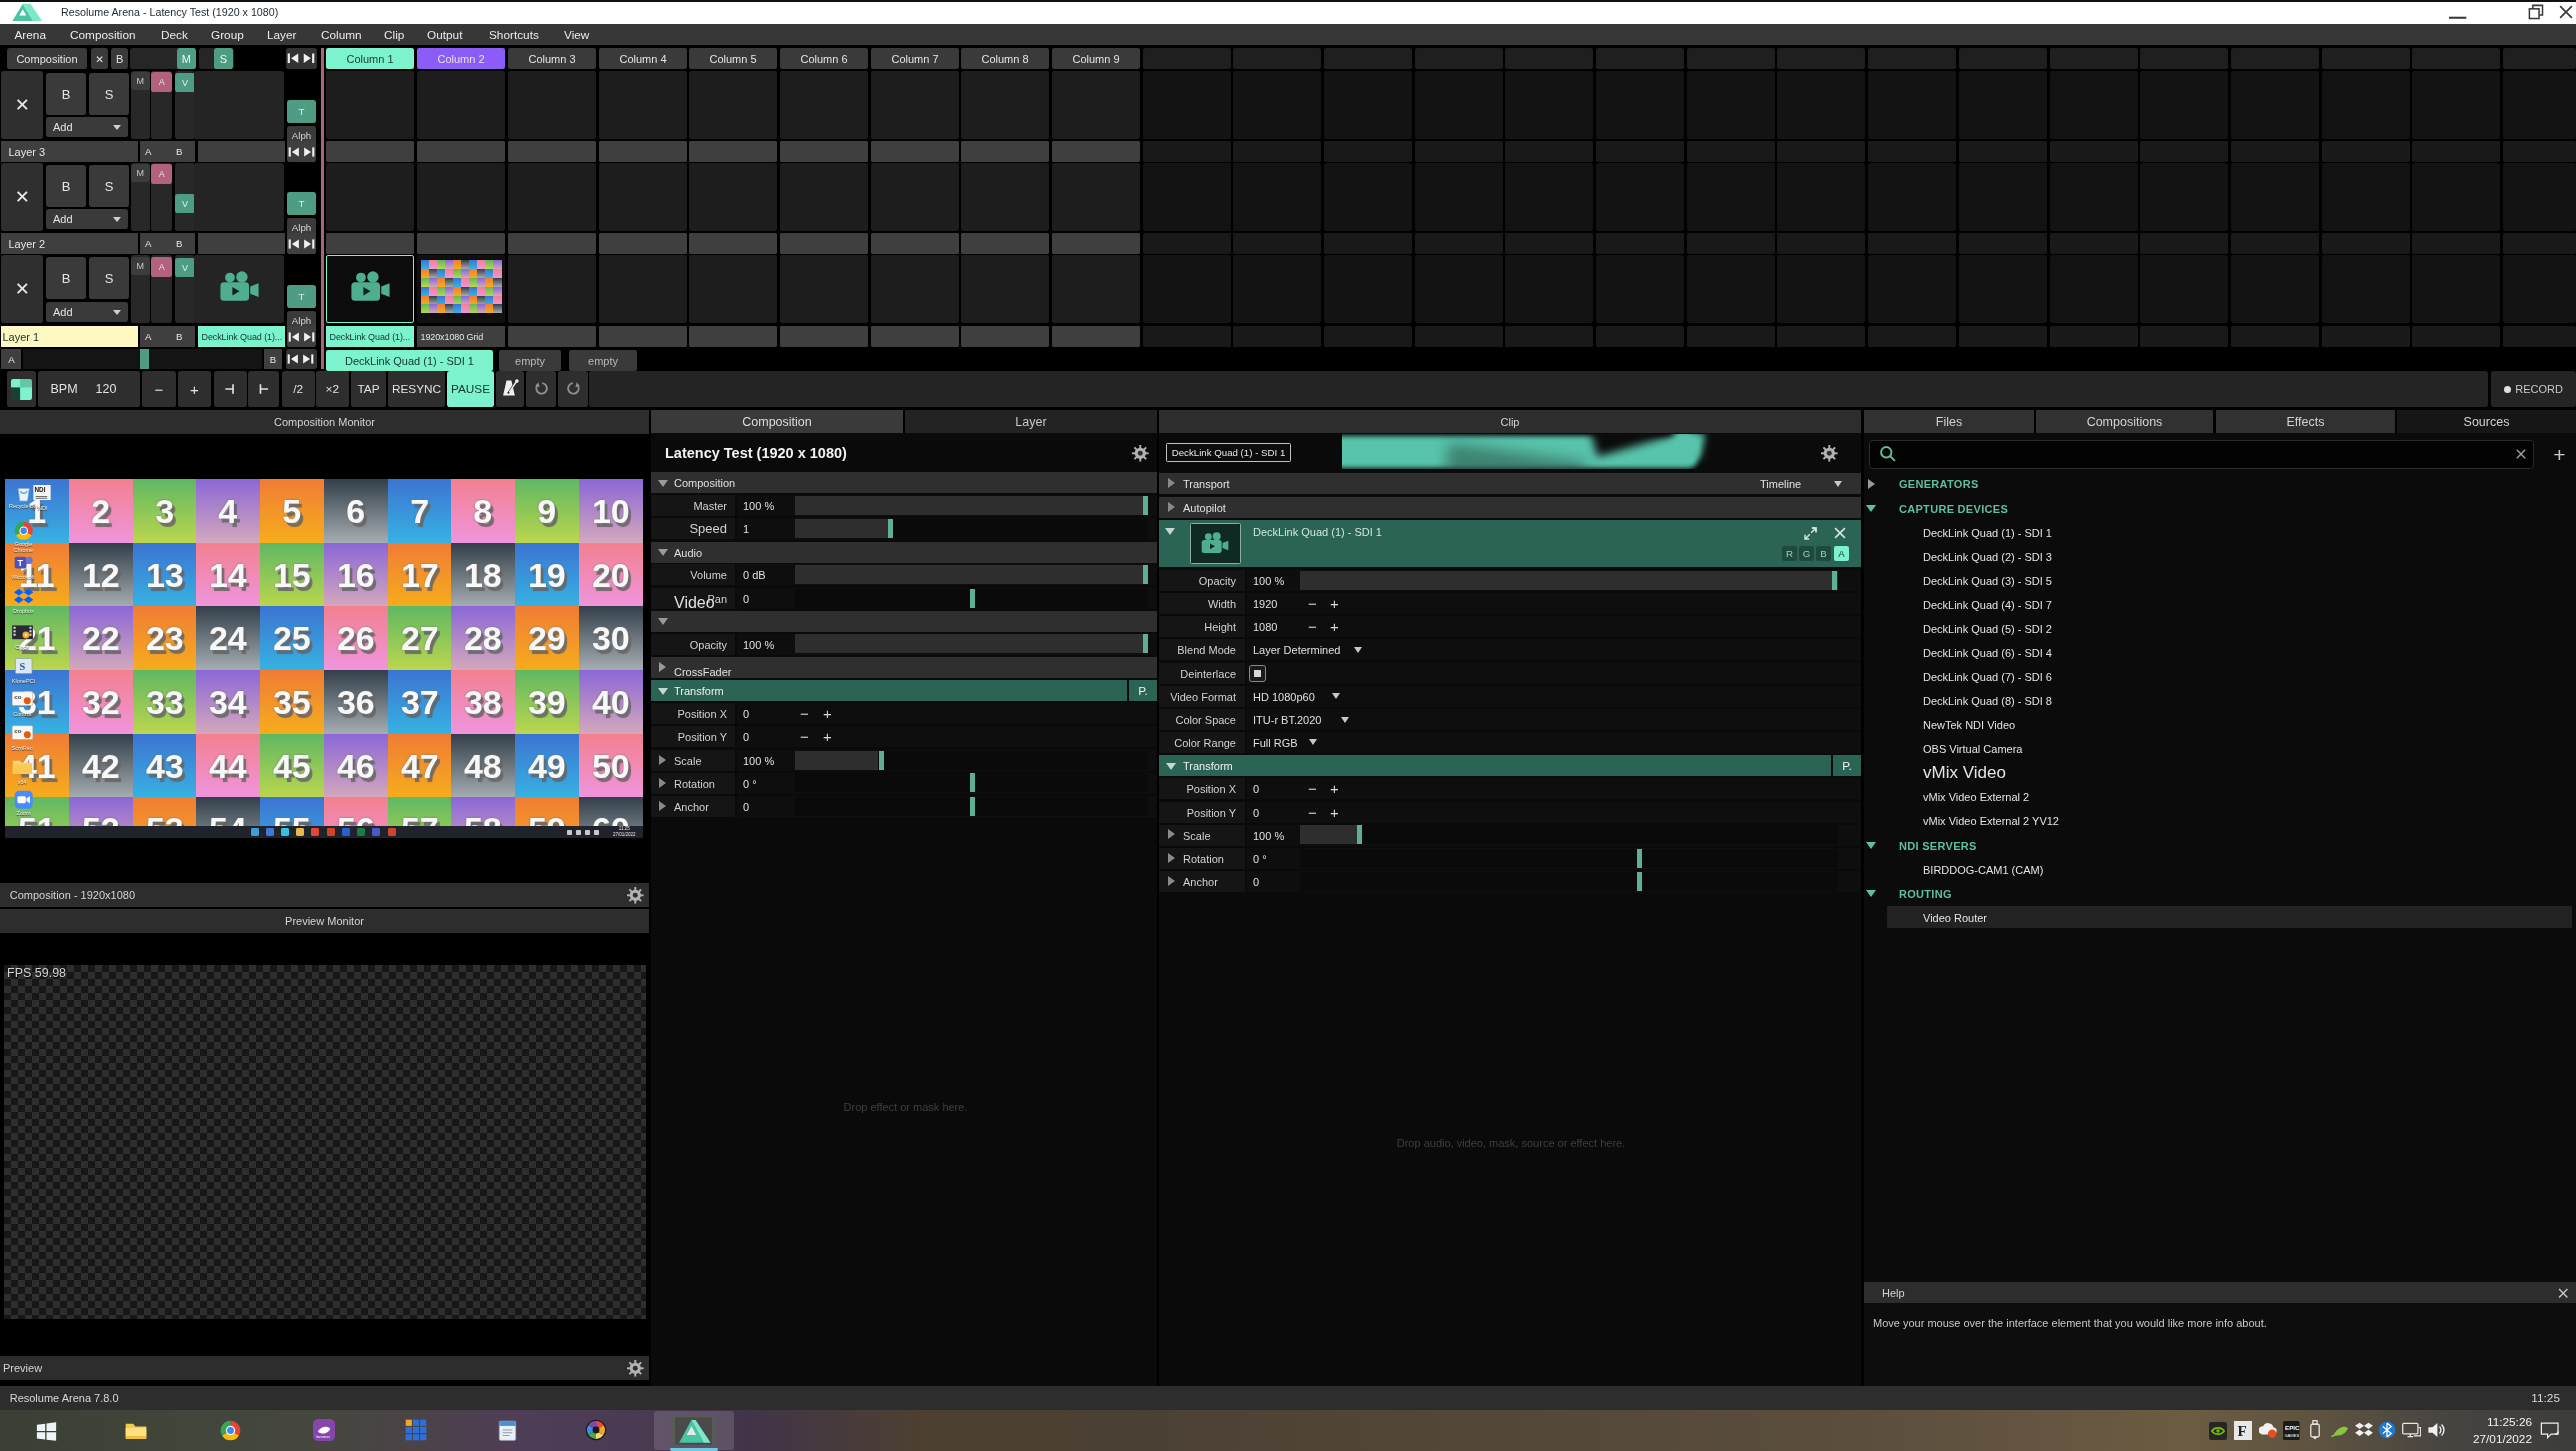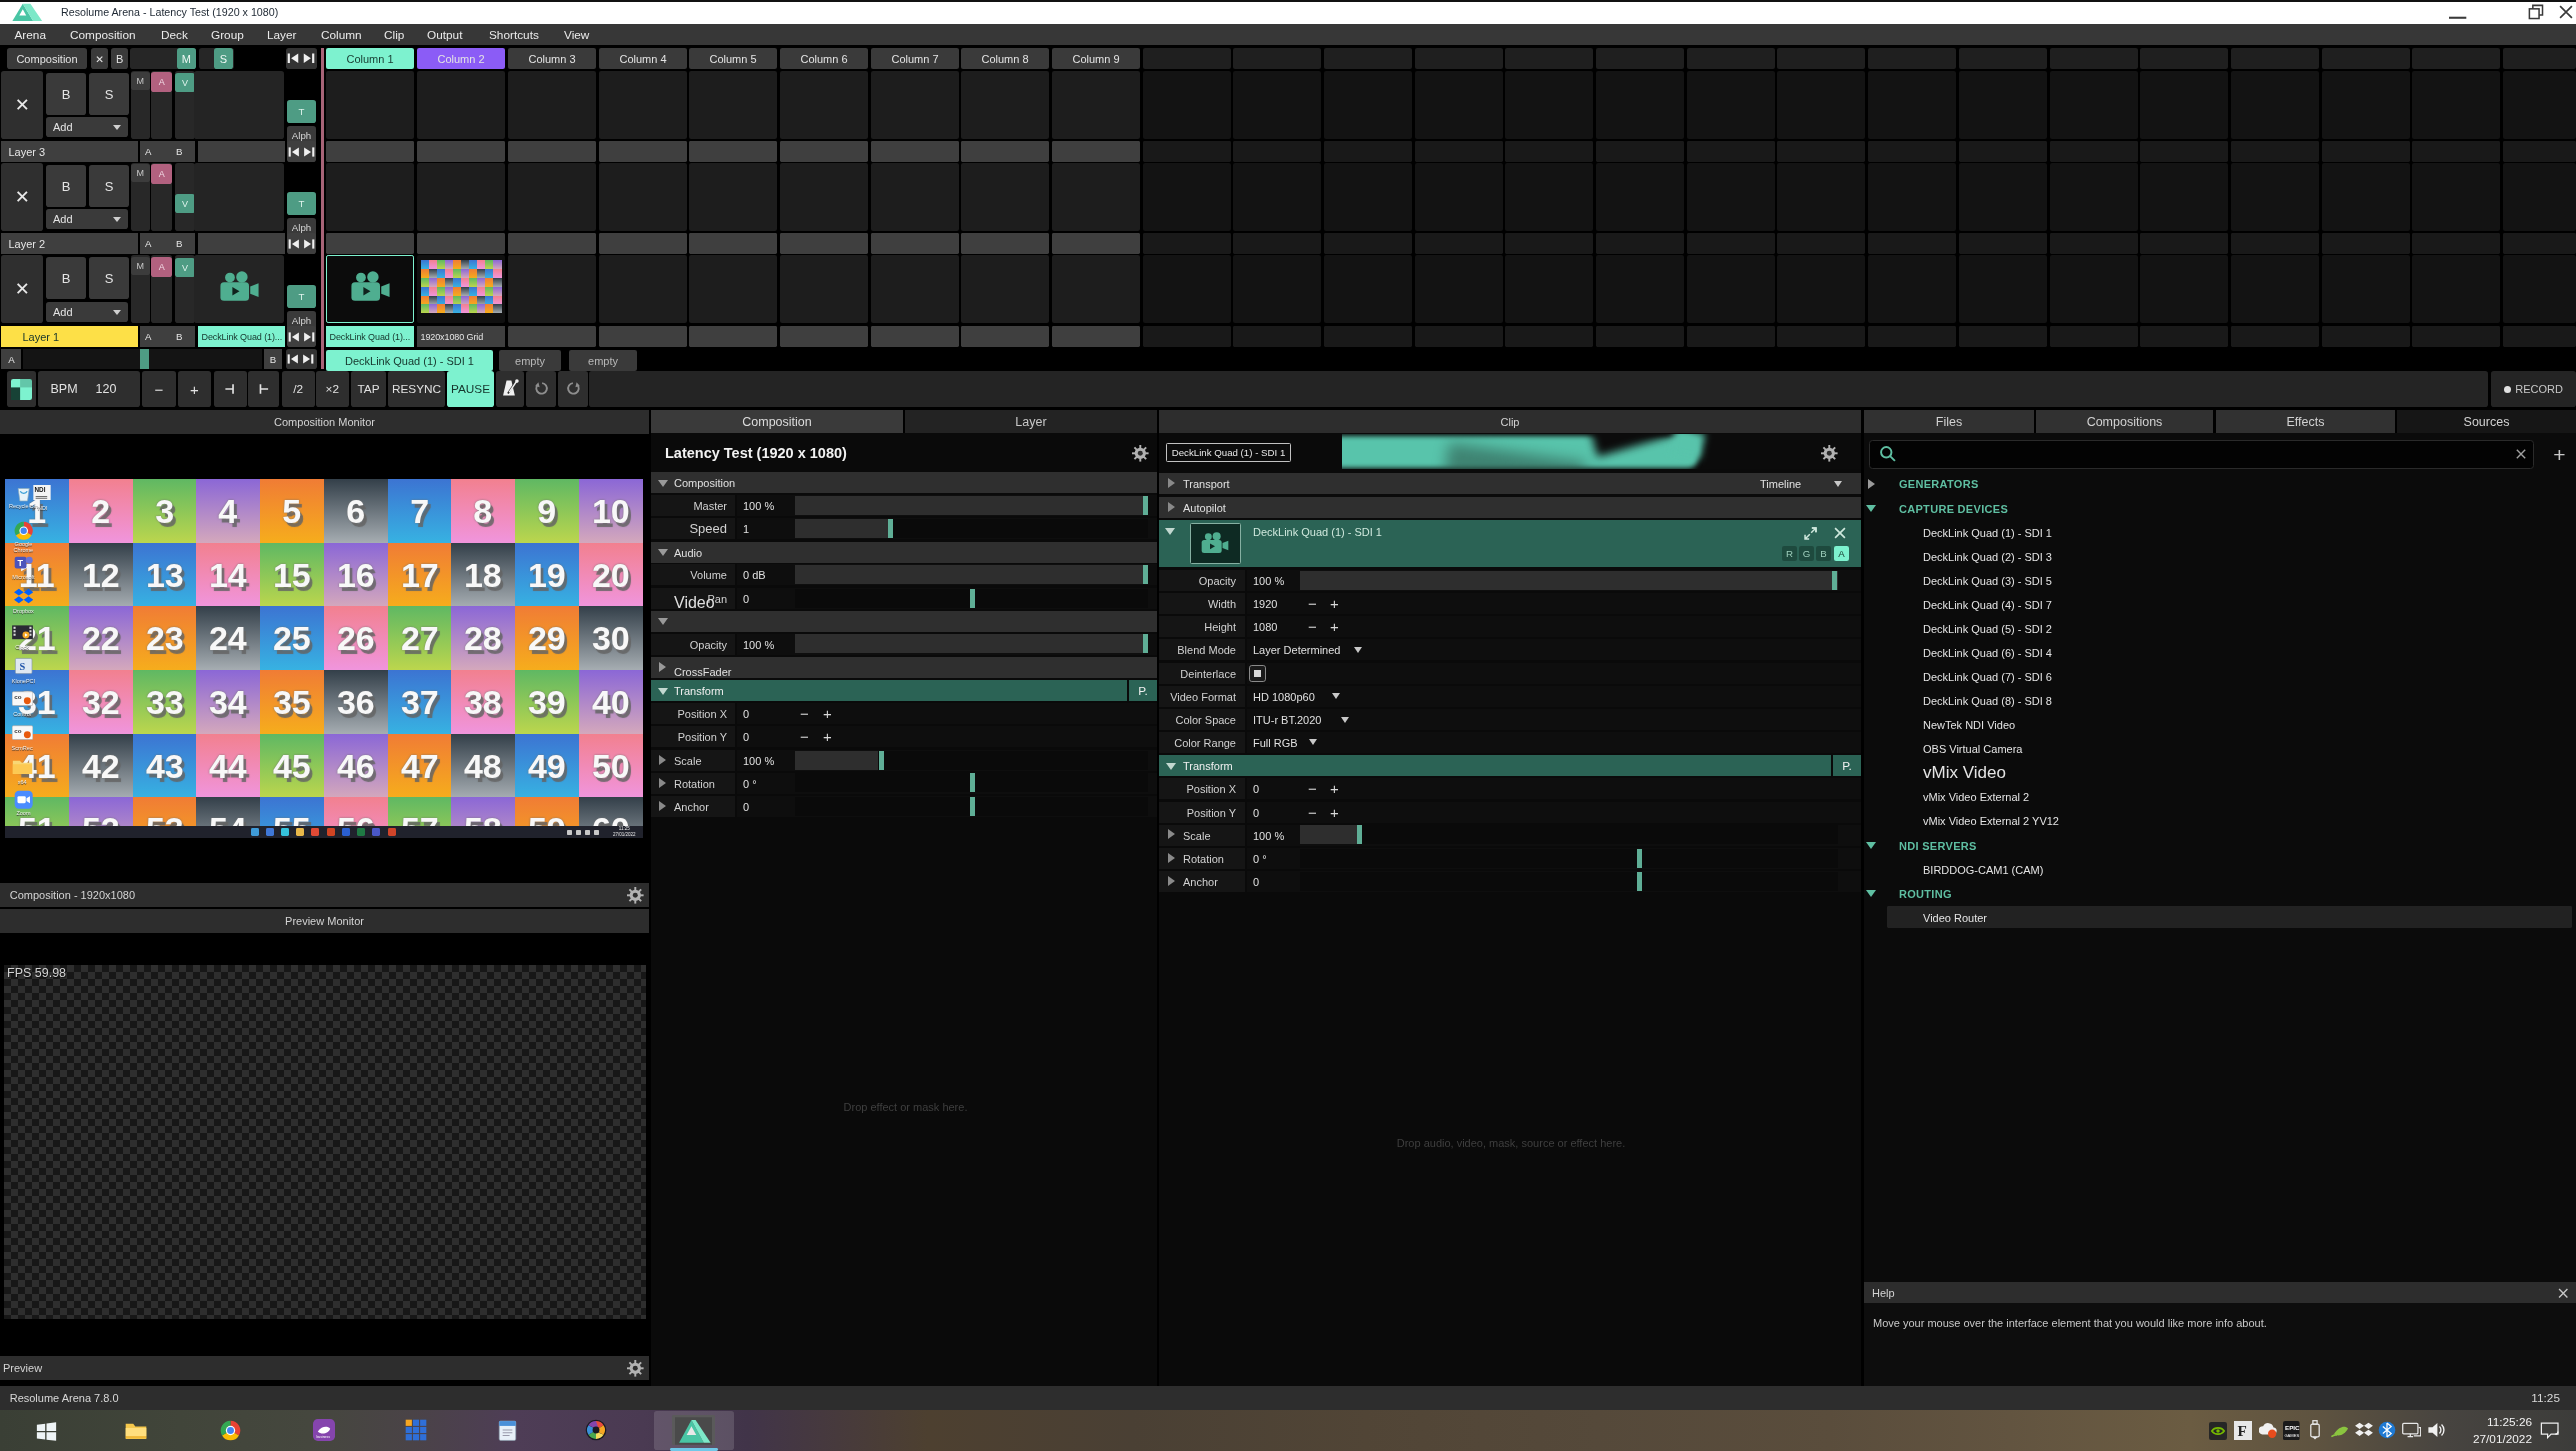--- a/index.html
+++ b/index.html
@@ -243,21 +243,21 @@
   </div>
 <div class="r" style="left:131px;top:255px;width:18.7px;height:68px;background:#282828"></div>
 <div class="r" style="left:151px;top:255px;width:21.4px;height:68px;background:#282828"></div>
 <div class="r" style="left:175px;top:255px;width:20px;height:68px;background:#282828"></div>
 <div class="f r" style="left:131px;top:257px;width:18.7px;height:18px;background:#3c3c3c;color:#c8c8c8;font-size:9px">M</div>
 <div class="f r" style="left:151px;top:257px;width:21.4px;height:20px;background:#b2617f;color:#f2dce6;font-size:9px">A</div>
 <div class="f r" style="left:175px;top:258px;width:20px;height:19.4px;background:#4e9c84;color:#dff3ec;font-size:9px">V</div>
 <div class="r" style="left:194px;top:255px;width:90px;height:68px;background:#242424"></div>
 <div class="f r" style="left:287px;top:285px;width:29px;height:23px;background:#4e9c84;color:#dff3ec;font-size:9.7px">T</div>
 <div class="f r" style="left:287px;top:311px;width:29px;height:19.4px;background:#3a3a3a;color:#d8d8d8;font-size:9.7px">Alph</div>
-<div class="fl" style="left:1.4px;top:326px;width:137px;height:21px;background:#fde047;color:#16352c;font-size:11px;padding-left:21px">Layer 1</div>
+<div class="fl" style="left:1.4px;top:326px;width:137px;height:21px;background:#fef9c3;color:#16352c;font-size:11px;padding-left:1px">Layer 1</div>
 <div style="left:140px;top:326px;width:55px;height:21px;background:#3f3f3f"></div>
 <div class="f" style="left:140px;top:326px;width:16.6px;height:21px;color:#e6e6e6;font-size:9.7px">A</div>
 <div class="f" style="left:171px;top:326px;width:16.6px;height:21px;color:#e6e6e6;font-size:9.7px">B</div>
 <div class="fl" style="left:198px;top:326px;width:87px;height:21px;background:#7df2cf;color:#16352c;font-size:9px;letter-spacing:-0.1px;padding-left:3.5px;white-space:nowrap;overflow:hidden">DeckLink Quad (1)...</div>
 <div class="r" style="left:287px;top:326px;width:29px;height:21px;background:#3f3f3f"></div>
 <div style="left:287px;top:331px;width:29px;height:12px"><svg width="29" height="12" viewBox="0 0 44 18">
       <rect x="2.5" y="2" width="3.2" height="14" fill="#f0f0f0"></rect>
       <path d="M18 2 L7.5 9 L18 16 z" fill="#f0f0f0"></path>
       <rect x="38.3" y="2" width="3.2" height="14" fill="#f0f0f0"></rect>
       <path d="M26 2 L36.5 9 L26 16 z" fill="#f0f0f0"></path>
@@ -960,21 +960,21 @@
 <div class="fl" style="left:1923px;top:785px;width:553px;height:24px;color:#e4e4e4;font-size:11px">vMix Video External 2</div>
 <div class="fl" style="left:1923px;top:809px;width:553px;height:24px;color:#e4e4e4;font-size:11px">vMix Video External 2 YV12</div>
 <div style="left:1866px;top:842px;width:0;height:0;border-left:5.5px solid transparent;border-right:5.5px solid transparent;border-top:7px solid #5fbfa2"></div>
 <div class="fl" style="left:1899px;top:834px;width:484px;height:24px;color:#5fbfa2;font-size:11px;font-weight:bold;letter-spacing:0.3px">NDI SERVERS</div>
 <div class="fl" style="left:1923px;top:858px;width:553px;height:24px;color:#e4e4e4;font-size:11px">BIRDDOG-CAM1 (CAM)</div>
 <div style="left:1866px;top:890px;width:0;height:0;border-left:5.5px solid transparent;border-right:5.5px solid transparent;border-top:7px solid #5fbfa2"></div>
 <div class="fl" style="left:1899px;top:882px;width:484px;height:24px;color:#5fbfa2;font-size:11px;font-weight:bold;letter-spacing:0.3px">ROUTING</div>
 <div style="left:1887px;top:906px;width:685px;height:22px;background:#222222;border-radius:1.4px"></div>
 <div class="fl" style="left:1923px;top:906px;width:553px;height:24px;color:#e4e4e4;font-size:11px">Video Router</div>
 <div class="hdr fl" style="left:1864px;top:1282px;width:712px;height:21px;">
-    <span style="position:relative;padding-left:8px">Help</span>
+    <span style="position:relative;padding-left:18px">Help</span>
   </div>
 <div style="left:2557px;top:1287px;width:12.5px;height:12.5px"><svg width="12.5" height="12.5" viewBox="0 0 18 18" stroke="#c8c8c8" stroke-width="2">
       <path d="M3 3 L15 15 M15 3 L3 15"></path>
     </svg></div>
 <div style="left:1864px;top:1303px;width:712px;height:83px;background:#0d0d0d"></div>
 <div class="fl" style="left:1873px;top:1313px;width:623px;height:19.4px;color:#c8c8c8;font-size:11px">Move your mouse over the interface element that you would like more info about.</div>
 <div style="left:0px;top:1386px;width:2576px;height:23.5px;background:#2d2d2d"></div>
 <div class="fl" style="left:9.7px;top:1386px;width:346px;height:23.5px;color:#d8d8d8;font-size:11px">Resolume Arena 7.8.0</div>
 <div class="fr" style="left:2463px;top:1386px;width:113px;height:23.5px;color:#d8d8d8;font-size:11.8px;padding-right:16px">11:25</div>
 <div style="left:0px;top:1410px;width:2576px;height:42px;background:linear-gradient(90deg,#3a3f35 0%,#41453a 7%,#45473e 12%,#4a4347 16%,#4e3d56 20%,#4a3a52 25%,#413449 29%,#4d4030 36%,#4a4034 44%,#514536 53%,#55493a 62%,#5a4d3c 71%,#625440 78%,#6b5c42 85%,#5e5340 90%,#474440 95%,#3c3c3a 100%)"></div>

